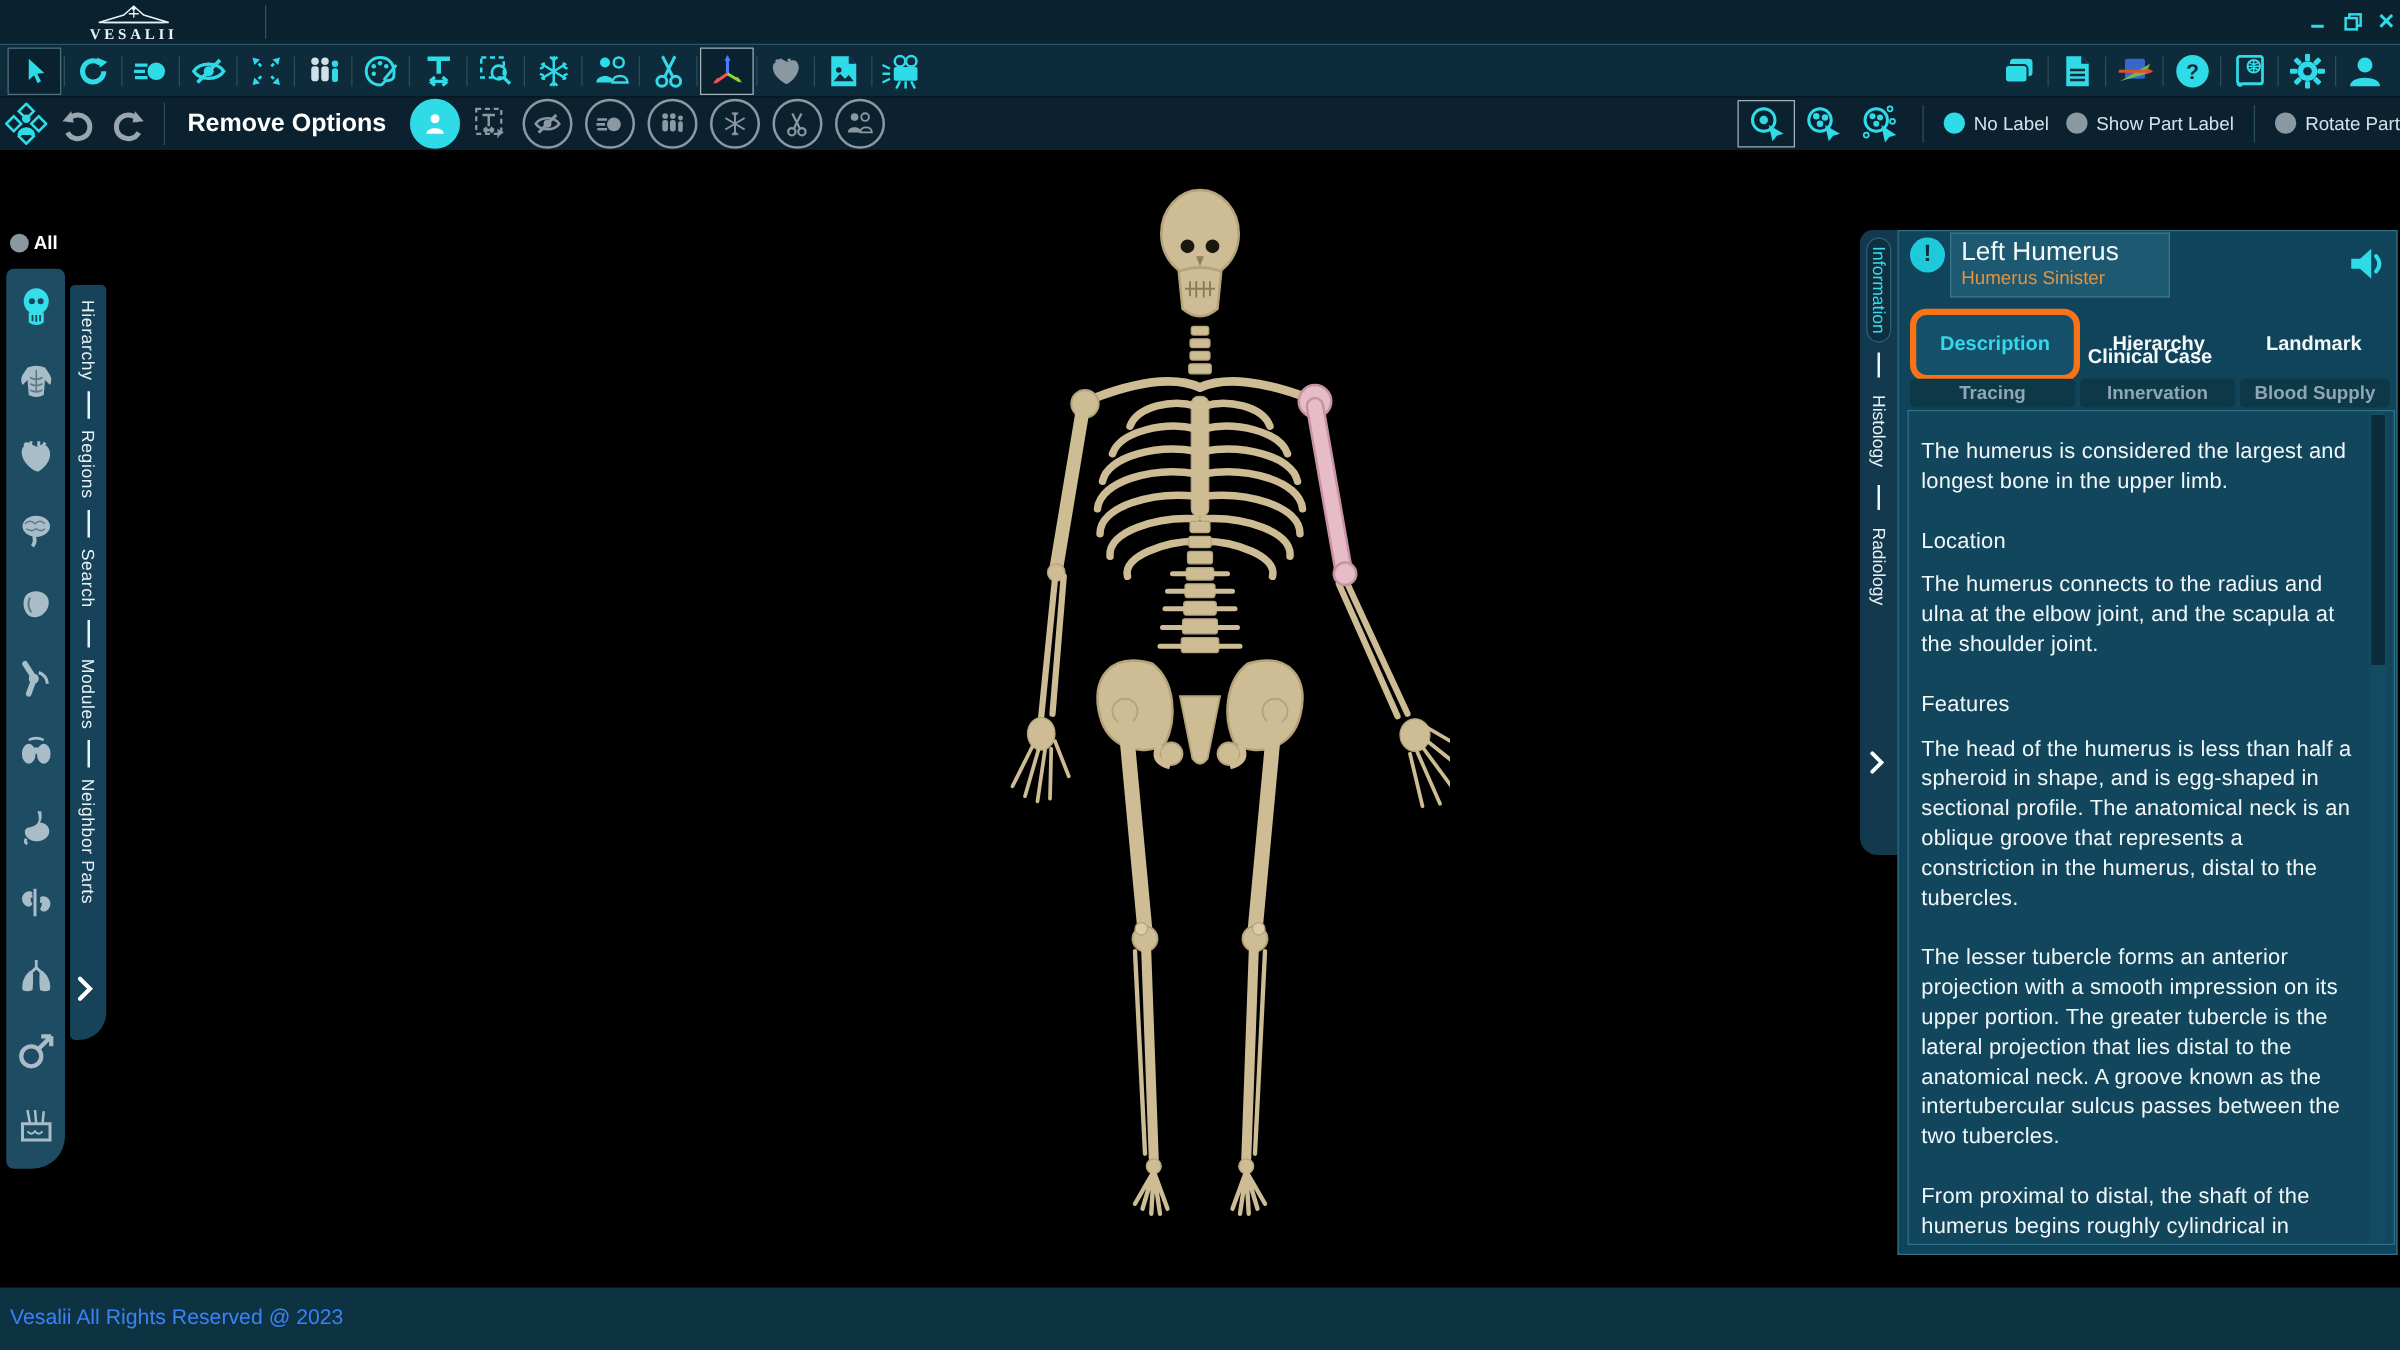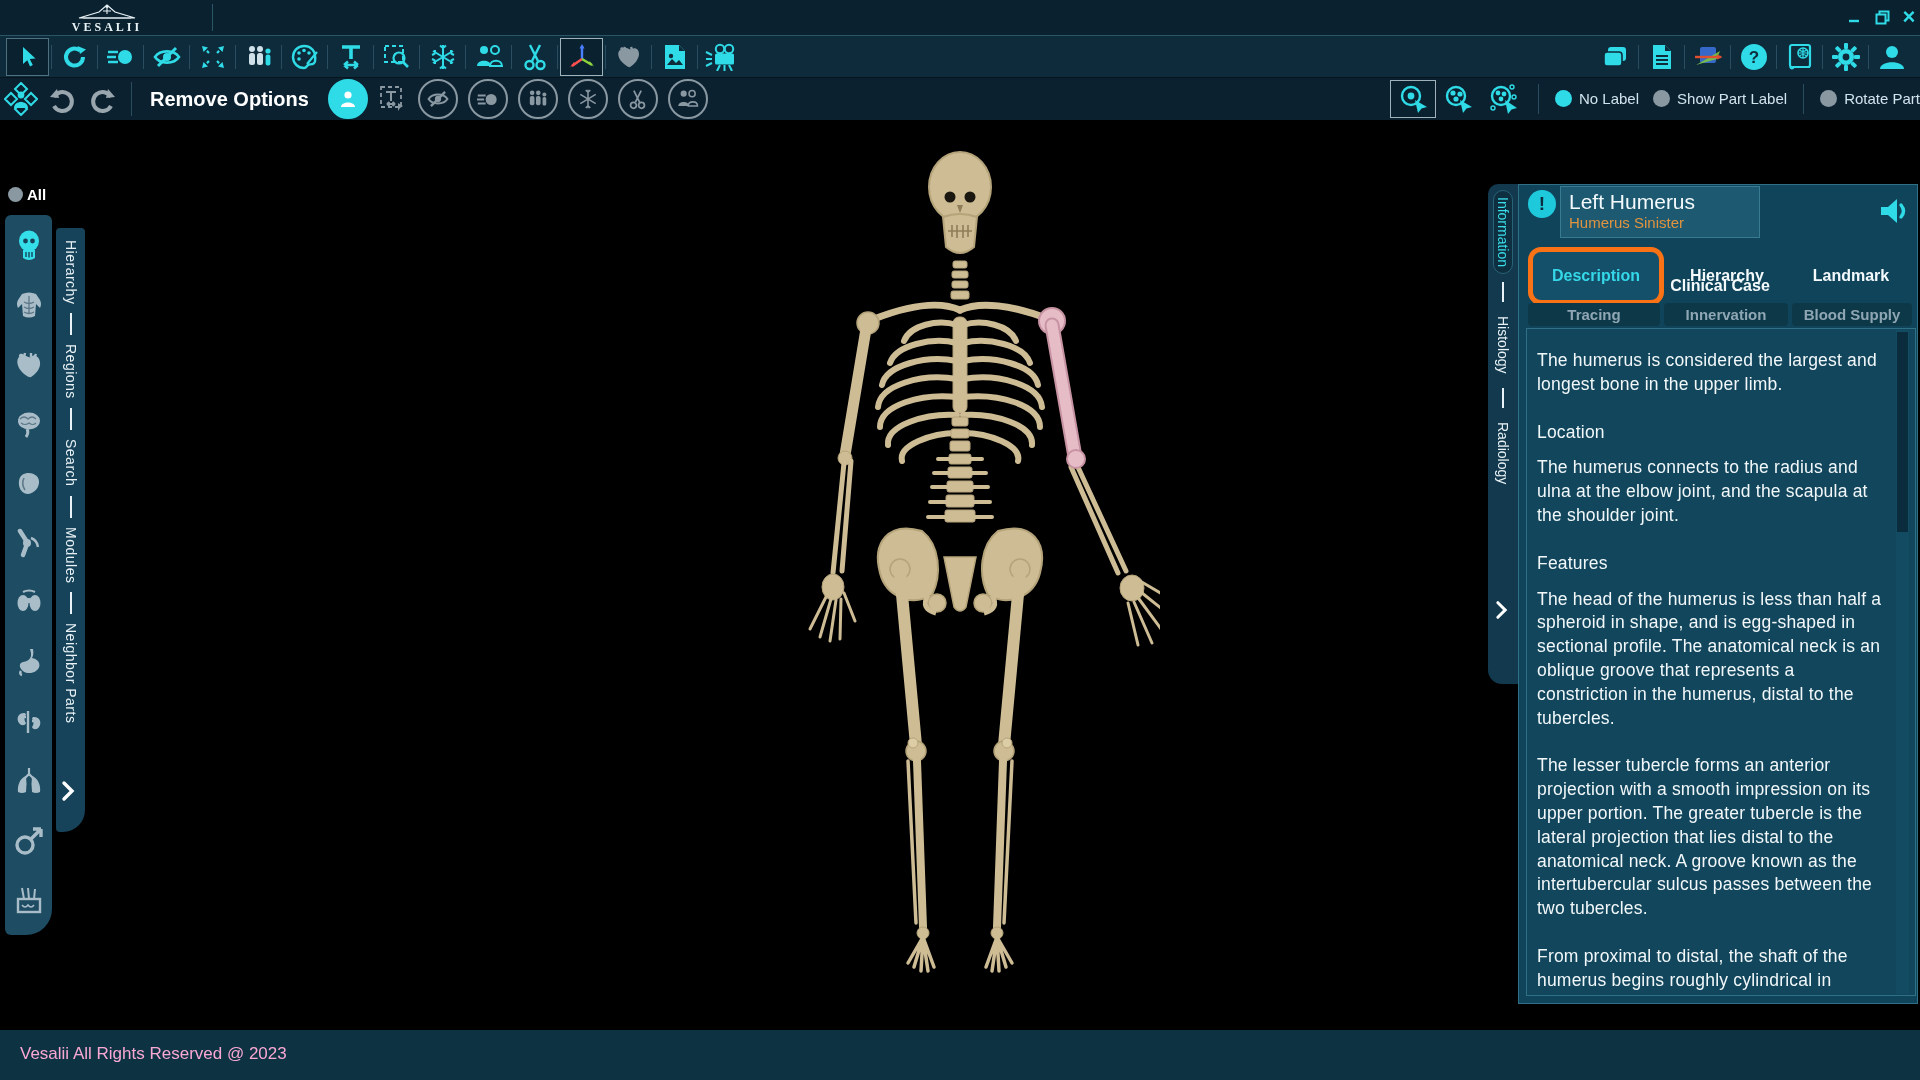--- a/index.html
+++ b/index.html
@@ -37,41 +37,41 @@
   .vtab-sep{width:2px;height:22px;background:#e9f2f6;margin:9px 0;}
   #side-chevron{left:60px;top:780px;color:#fff;cursor:pointer;}
   
   #ipanel{left:1518px;top:184px;width:400px;height:820px;background:#10445a;border:1px solid #2e7086;box-sizing:border-box;}
   #ipanel-tabs{left:1488px;top:184px;width:30px;height:500px;background:#12394d;border-radius:10px 0 0 14px;display:flex;flex-direction:column;align-items:center;padding-top:6px;box-sizing:border-box;}
   .ivtab{writing-mode:vertical-rl;font-size:14px;color:#e9f2f6;cursor:pointer;padding:6px 2px;line-height:1;}
   .ivtab.active{color:#3adce8;background:#0d2f40;border:1px solid #2a6276;border-radius:11px;}
   .ivtab-sep{width:2px;height:20px;background:#e9f2f6;margin:8px 0;}
   #ipanel-chevron{left:1494px;top:600px;color:#fff;cursor:pointer;}
   #info-badge{left:1528px;top:190px;width:28px;height:28px;border-radius:50%;background:#1fc9dc;color:#0b2d3d;font-weight:bold;font-size:19px;display:flex;align-items:center;justify-content:center;}
-  #title-box{left:1560px;top:186px;width:200px;height:52px;background:#1d5971;border:1px solid #377a92;box-sizing:border-box;padding:3px 8px;}
+  #title-box{left:1560px;top:186px;width:176px;height:52px;background:#1d5971;border:1px solid #377a92;box-sizing:border-box;padding:3px 8px;}
   #part-title{color:#f4fafc;font-size:21px;line-height:1.15;}
   #part-latin{color:#e0943f;font-size:15px;}
   #speaker{left:1878px;top:196px;}
   .ptab{font-size:16px;font-weight:bold;color:#f4fafc;text-align:center;cursor:pointer;}
   .ptab-pill-active{background:#14506a;border:5px solid #f97316;border-radius:13px;color:#35d8e8;padding:15px 0;}
   .ptab-pill-gray{background:#0d3848;border-radius:4px;color:#8fa6b4;font-size:15px;padding:3px 0;}
   #tabs-row1{left:1528px;top:247px;width:384px;display:grid;grid-template-columns:136px 126px 122px;column-gap:0;align-items:center;}
   #tabs-row2{left:1528px;top:277px;width:384px;}
   #tabs-row3{left:1528px;top:303px;width:384px;display:grid;grid-template-columns:132px 4px 124px 4px 120px;}
   #desc-box{left:1526px;top:328px;width:390px;height:668px;background:#12465c;border:1px solid #2e7086;box-sizing:border-box;padding:8px 26px 8px 10px;overflow:hidden;}
   #desc-box p{color:#f2f8fa;font-size:17.5px;line-height:1.36;margin:12px 0 24px 0;letter-spacing:.2px;}
   #desc-box .hdg{margin:0;}
   #scrolltrack{left:1896px;top:330px;width:13px;height:664px;background:#134c62;}
   #scrollthumb{left:1897px;top:332px;width:11px;height:200px;background:#0a2c3d;cursor:pointer;}
   #watermark{left:1556px;top:930px;color:#c9d4da;opacity:.45;}
   #watermark .l1{font-size:21px;}
   #watermark .l2{font-size:14px;margin-top:4px;margin-left:4px;}
   
   #footer{left:0;top:1030px;width:1920px;height:50px;background:#0d3343;}
-  #footer span{position:absolute;left:20px;top:14px;color:#f9a8d4;font-size:17px;}
+  #footer span{position:absolute;left:8px;top:14px;color:#3b82f6;font-size:17px;}
   svg{display:block;}
 </style>
 </head>
 <body>
 
 <div id="stage">
 
   <div class="abs" id="titlebar">
     <div class="abs" id="logo">
       <svg width="60" height="18" viewBox="0 0 60 18">

